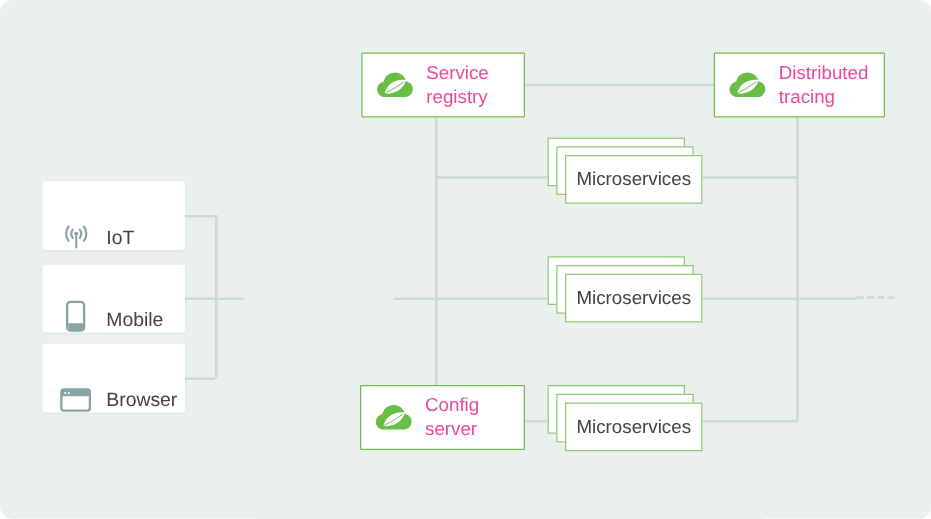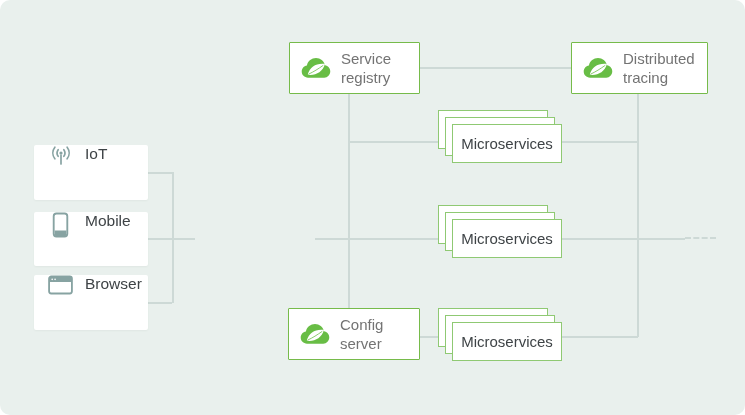--- a/index.html
+++ b/index.html
@@ -8,34 +8,34 @@
     background:#e9f0ed; border-radius:10px; overflow:hidden;
   }
   
   .hline { position:absolute; height:1.5px; background:#cdd9d6; }
   .vline { position:absolute; width:1.5px; background:#cdd9d6; }
   .dashline { position:absolute; height:0; border-top:2px dashed #cdd9d6; }
 
   
   .client-box {
     position:absolute; width:114px; background:#ffffff; border-radius:2px;
-    display:flex; align-items:flex-start; gap:11px; padding-left:13px;
+    display:flex; align-items:flex-end; gap:11px; padding-left:13px;
     box-sizing:border-box; box-shadow:0 1px 2px rgba(50,70,60,0.05);
   }
   .client-icon { width:27px; display:flex; justify-content:center; align-items:center; flex:none; }
   .client-label { font-size:15.5px; color:#3e4346; }
 
   
   .node {
     position:absolute; background:#ffffff; border:1.5px solid #76bb4a; border-radius:1px;
     display:flex; align-items:center; gap:10px; padding-left:11px; padding-right:6px;
     box-sizing:border-box;
   }
   .node-icon { flex:none; display:flex; }
-  .node-label { font-size:15px; line-height:19px; color:#737373; }
+  .node-label { font-size:15px; line-height:19px; color:#ec4899; }
 
   
   .stack { position:absolute; width:124px; height:67px; }
   .card {
     position:absolute; width:110px; height:39px; background:#ffffff;
     border:1.3px solid #8fc973; box-sizing:border-box;
   }
   .card.pos-0 { left:0; top:0; }
   .card.pos-1 { left:7px; top:7px; }
   .card.pos-2 { left:14px; top:14px; display:flex; align-items:center; justify-content:center; }

